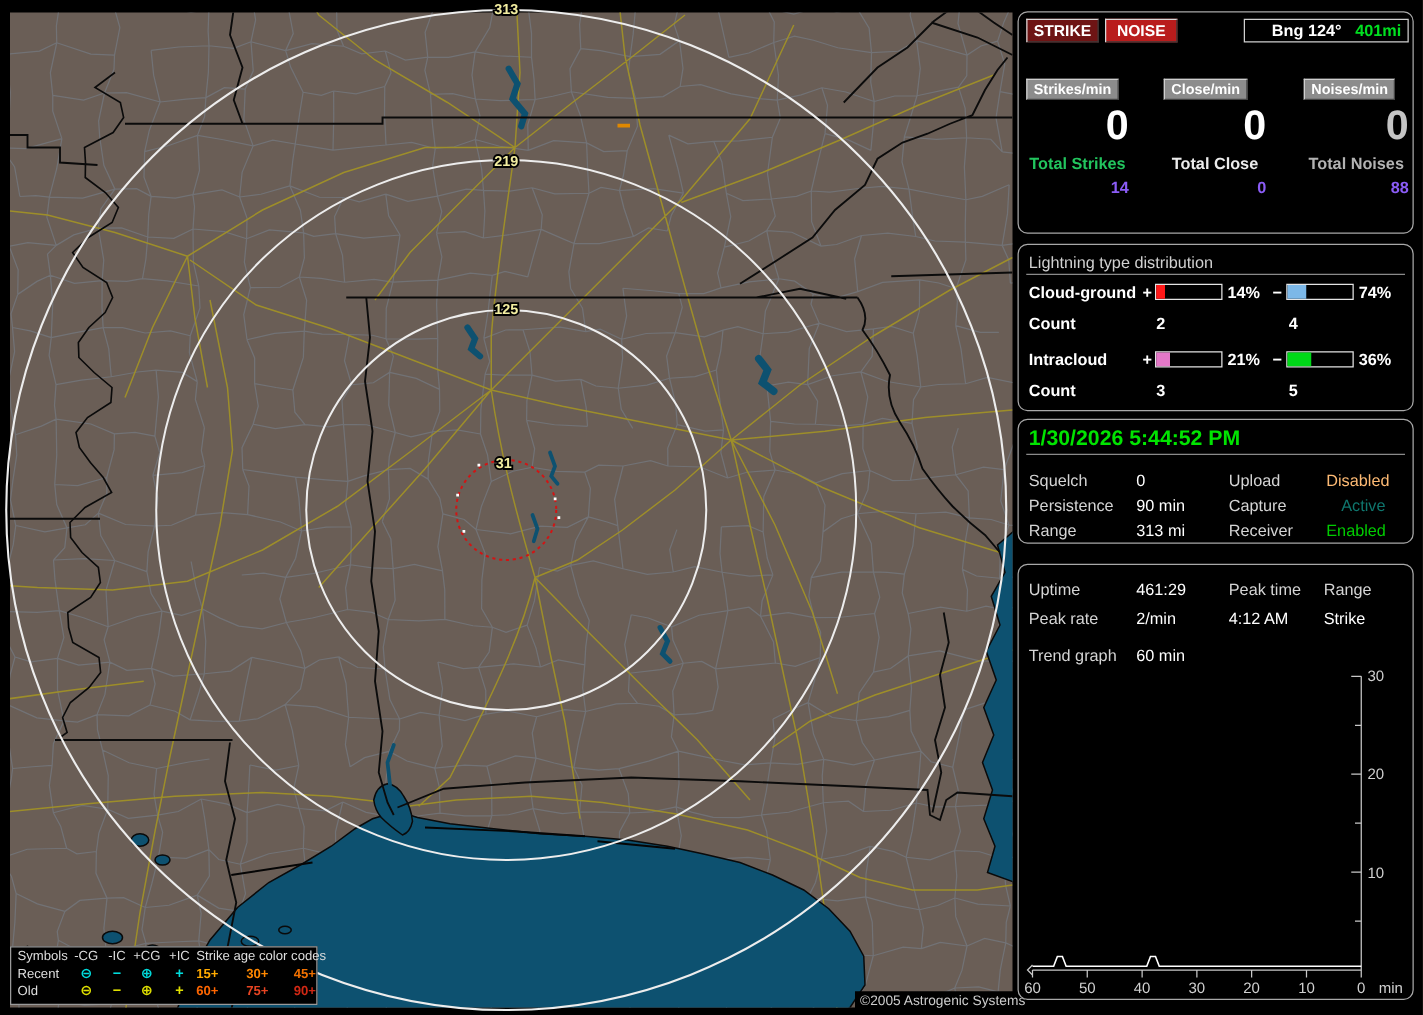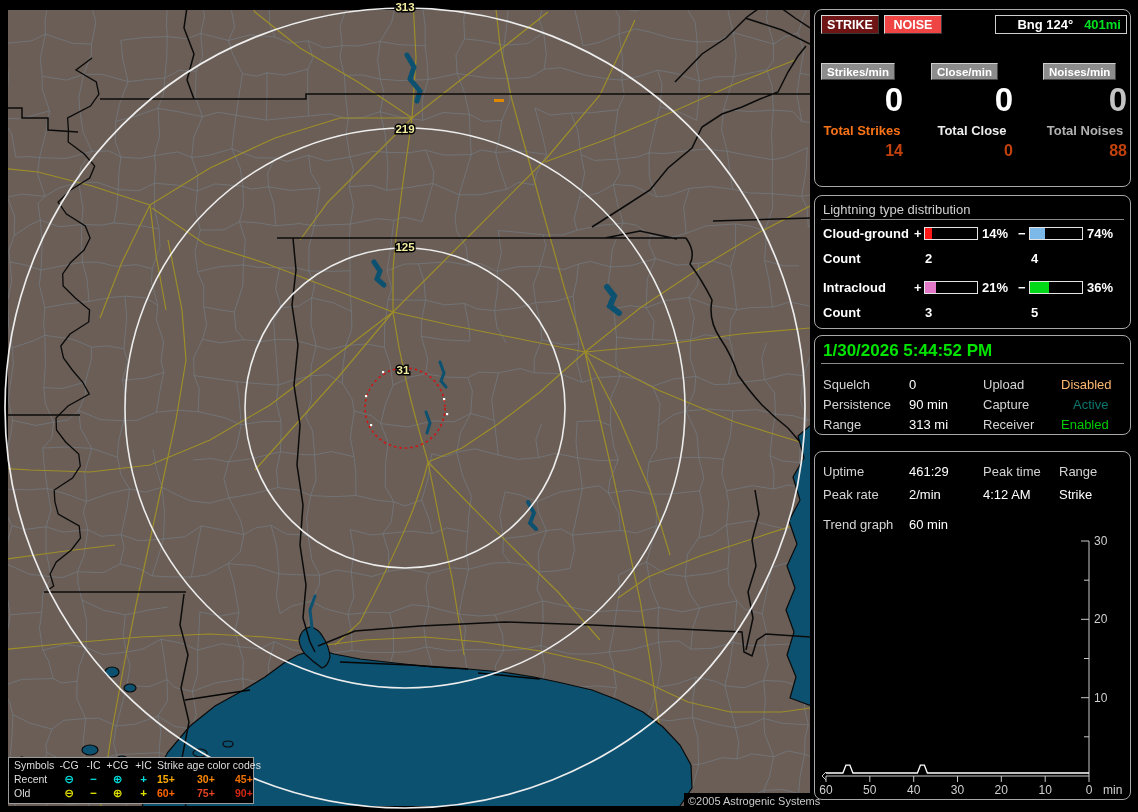--- a/index.html
+++ b/index.html
@@ -6,29 +6,29 @@
   .screen{position:relative;width:1138px;height:812px;background:#000;overflow:hidden;
           font-family:"Liberation Sans","DejaVu Sans",sans-serif;color:#fff;}
   svg{display:block;}
   .box{position:absolute;background:#000;border:1px solid #a8a8a8;border-radius:8px;box-sizing:border-box;}
   .abs{position:absolute;}
   
   .tbtn{position:absolute;height:19px;line-height:19px;text-align:center;font-size:12.5px;font-weight:bold;
         color:#fff;border:1px solid #d8d8d8;border-bottom-color:#3a3a3a;border-right-color:#3a3a3a;
         box-sizing:border-box;cursor:default;}
   .strike{background:#6e1414;}
-  .noise{background:#ef4444;}
+  .noise{background:#b91c1c;}
   .bng{position:absolute;height:19px;line-height:17px;border:1px solid #cfcfcf;background:#000;
        box-sizing:border-box;text-align:right;padding-right:5px;font-size:13px;font-weight:bold;}
   .hbtn{display:inline-block;height:17px;line-height:16px;padding:0 5px;background:#8c8c8c;color:#fff;
         font-size:11.5px;font-weight:bold;border:1px solid #cfcfcf;border-bottom-color:#454545;border-right-color:#454545;
         box-sizing:border-box;}
   .bigzero{font-size:33px;font-weight:bold;text-align:right;line-height:34px;}
   .tlabel{font-size:13px;font-weight:bold;text-align:center;}
-  .tvalue{font-size:16px;font-weight:bold;text-align:right;color:#c2410c;}
+  .tvalue{font-size:13px;font-weight:bold;text-align:right;color:#8b5cf6;}
   .dtitle{font-size:13px;color:#d0d0d0;}
   .rule{position:absolute;border-top:1px solid #8a8a8a;height:0;}
   .dlabel{font-size:13px;font-weight:bold;color:#fff;white-space:nowrap;}
   .sign{font-size:13px;font-weight:bold;color:#fff;}
   .bar{position:absolute;width:54px;height:13px;border:1px solid #e4e4e4;background:#000;box-sizing:border-box;}
   .bar .fill{height:100%;}
   .pct{font-size:13px;font-weight:bold;color:#fff;}
   .cnum{font-size:13px;font-weight:bold;color:#fff;}
   .clock{font-size:17px;font-weight:bold;white-space:nowrap;}
   .slabel{font-size:13px;color:#d4d4d4;white-space:nowrap;}
@@ -200,21 +200,21 @@
     <div class="tbtn noise" style="left:69px;top:5px;width:58px">NOISE</div>
     <div class="bng" style="left:180px;top:5px;width:132px">
       <span>Bng 124°</span>
       <span>&nbsp;</span>
       <span style="color: rgb(0, 224, 32);">401mi</span>
     </div>
 
     <div class="abs" style="left:6px;top:52px;width:82px">
       <span class="hbtn">Strikes/min</span>
       <div class="bigzero" style="margin-top: 3px; color: rgb(255, 255, 255);">0</div>
-      <div class="tlabel" style="margin-top: 6px; color: #f97316;">Total Strikes</div>
+      <div class="tlabel" style="margin-top: 6px; color: #22c55e;">Total Strikes</div>
       <div class="tvalue" style="margin-top:4px">14</div>
     </div>
     <div class="abs" style="left:116px;top:52px;width:82px">
       <span class="hbtn">Close/min</span>
       <div class="bigzero" style="margin-top: 3px; color: rgb(255, 255, 255);">0</div>
       <div class="tlabel" style="margin-top: 6px; color: rgb(236, 236, 236);">Total Close</div>
       <div class="tvalue" style="margin-top:4px">0</div>
     </div>
     <div class="abs" style="left:228px;top:52px;width:84px">
       <span class="hbtn">Noises/min</span>

